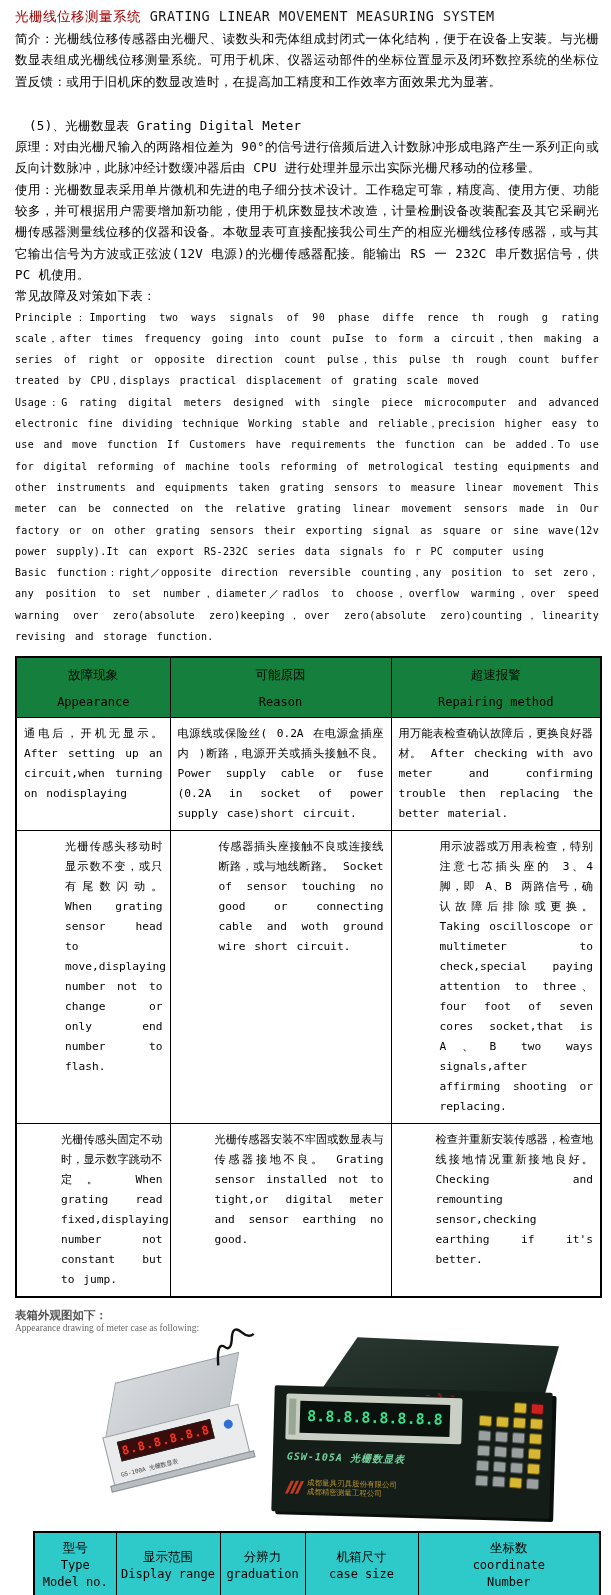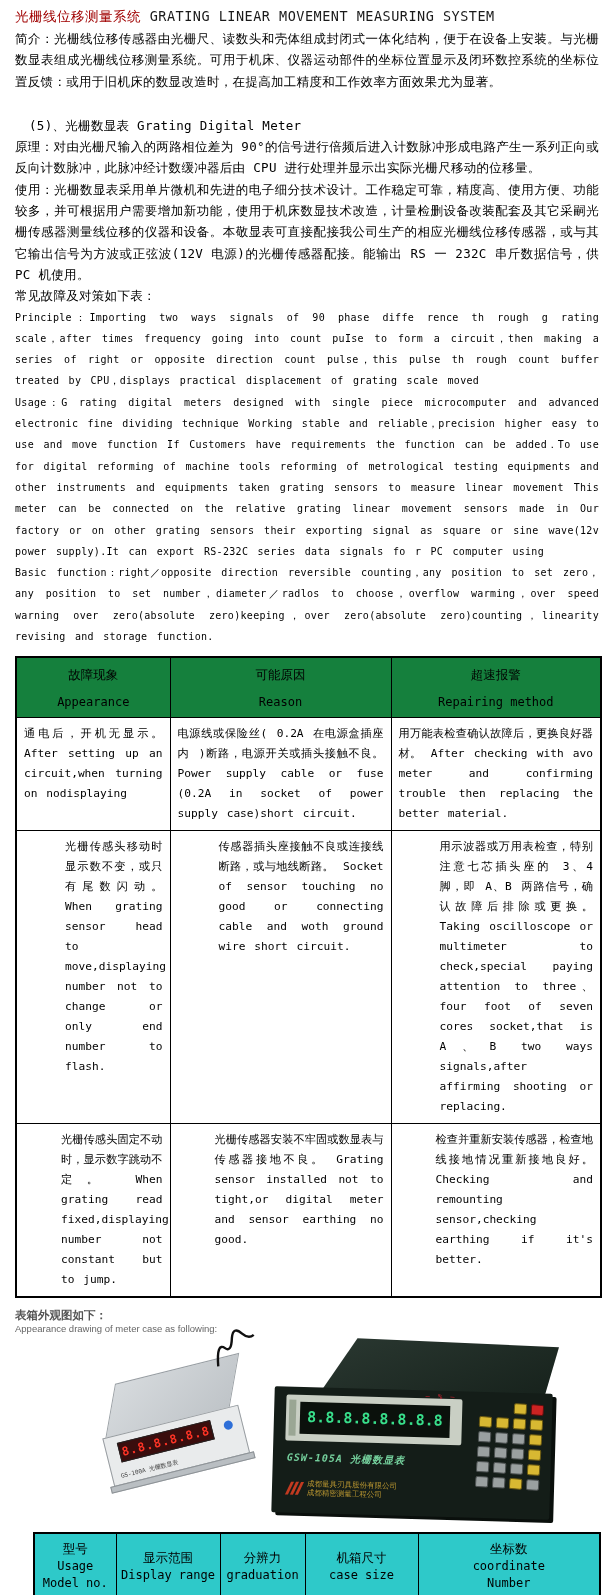--- a/index.html
+++ b/index.html
@@ -29,21 +29,21 @@
   table.fault th .h-cn { display:block; line-height:20px; margin-bottom:9px; }
   table.fault th .h-en { display:block; line-height:16px; font-size:12px; }
   table.fault td { padding:6px 7px; font-size:11.2px; line-height:20px; text-align:justify; word-spacing:2px; }
   table.fault col.c1 { width:154px; } table.fault col.c2 { width:221px; } table.fault col.c3 { width:210px; }
   table.fault tr.r1 td { height:108px; }
   table.fault tr.r2 td { height:168px;padding-left:48px; }
   table.fault tr.r3 td { height:102px;padding-left:44px; }
 
   .note-cn { margin-top:10px; font-size:11.5px; font-weight:bold; color:#555;
              font-family:Liberation Serif, serif; }
-  .note-en { font-size:9.5px; color:#666; font-family:Liberation Sans, sans-serif; }
+  .note-en { font-size:9.5px; color:#666; font-family:Liberation Serif, serif; }
 
   
   .photo { position:relative; width:611px; height:196px; margin-top:2px; }
 
   .meter-small { position:absolute; left:86px; top:34px; width:152px; height:108px;
                  transform:rotate(-14deg); }
   .ms-top { position:absolute; left:14px; top:0; width:128px; height:52px;
             background:linear-gradient(135deg,#d6dadd,#bfc4c8); transform:skewX(-24deg);
             border:1px solid #9aa0a5; }
   .ms-front { position:absolute; left:0; top:50px; width:140px; height:50px;
@@ -240,21 +240,21 @@
         <col class="s1">
         <col class="s2">
         <col class="s3">
         <col class="s4">
         <col class="s5">
       </colgroup>
     <tbody>
         <tr>
       <th>
         <span class="h1">型号</span>
-        <span class="h2">Usage</span>
+        <span class="h2">Type</span>
         <span class="h3">Model no.</span>
       </th>
       <th>
         <span class="h1">显示范围</span>
         <span class="h2">Display range</span>
       </th>
       <th>
         <span class="h1">分辨力</span>
         <span class="h2">graduation</span>
       </th>

